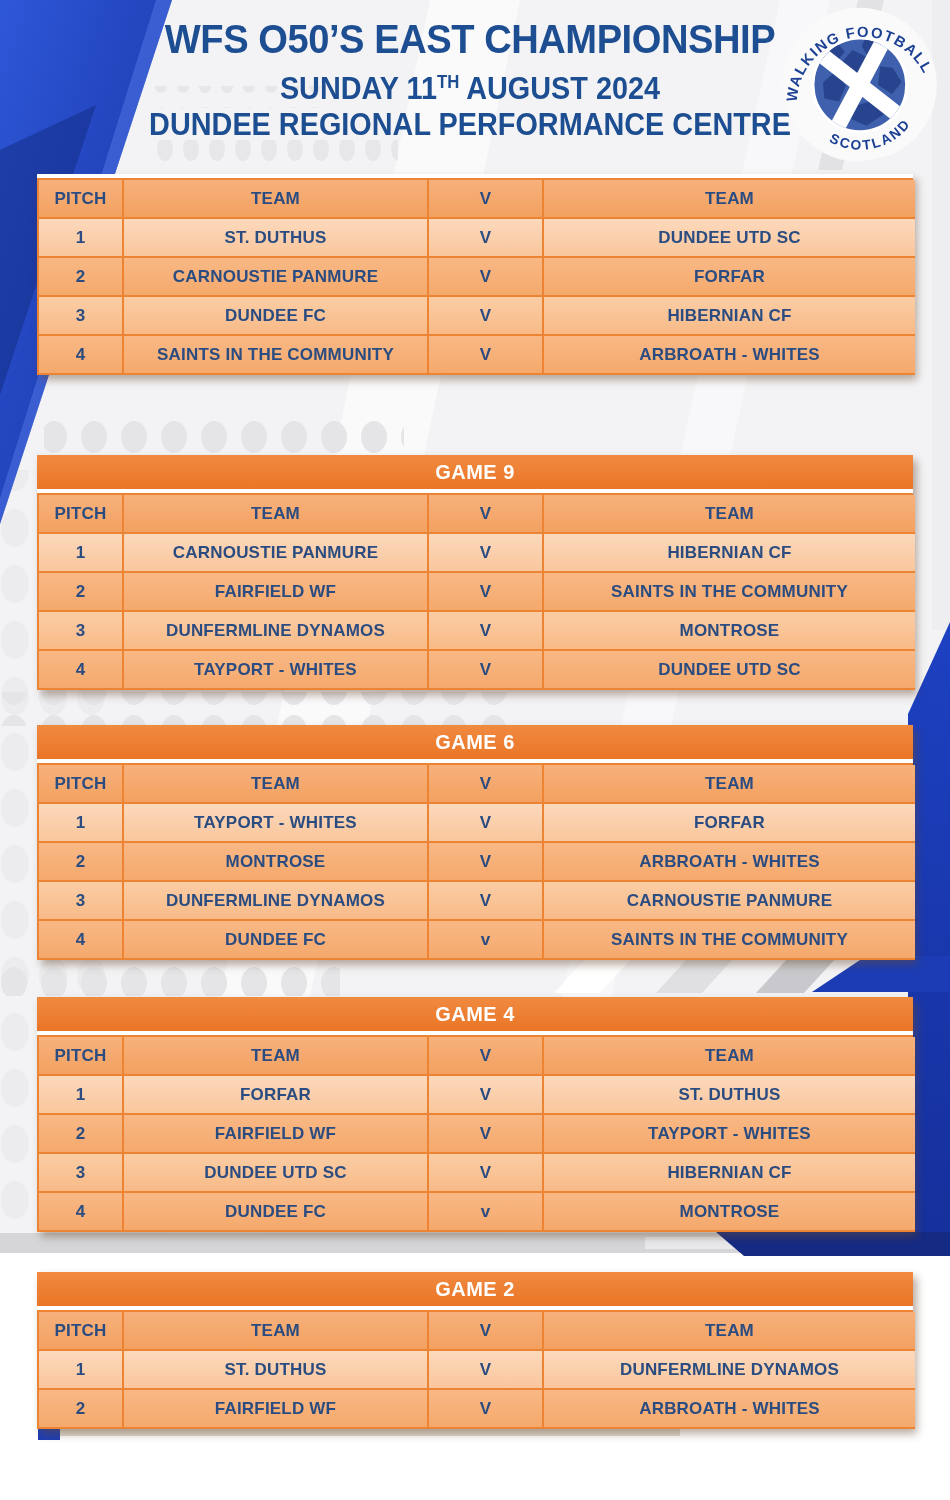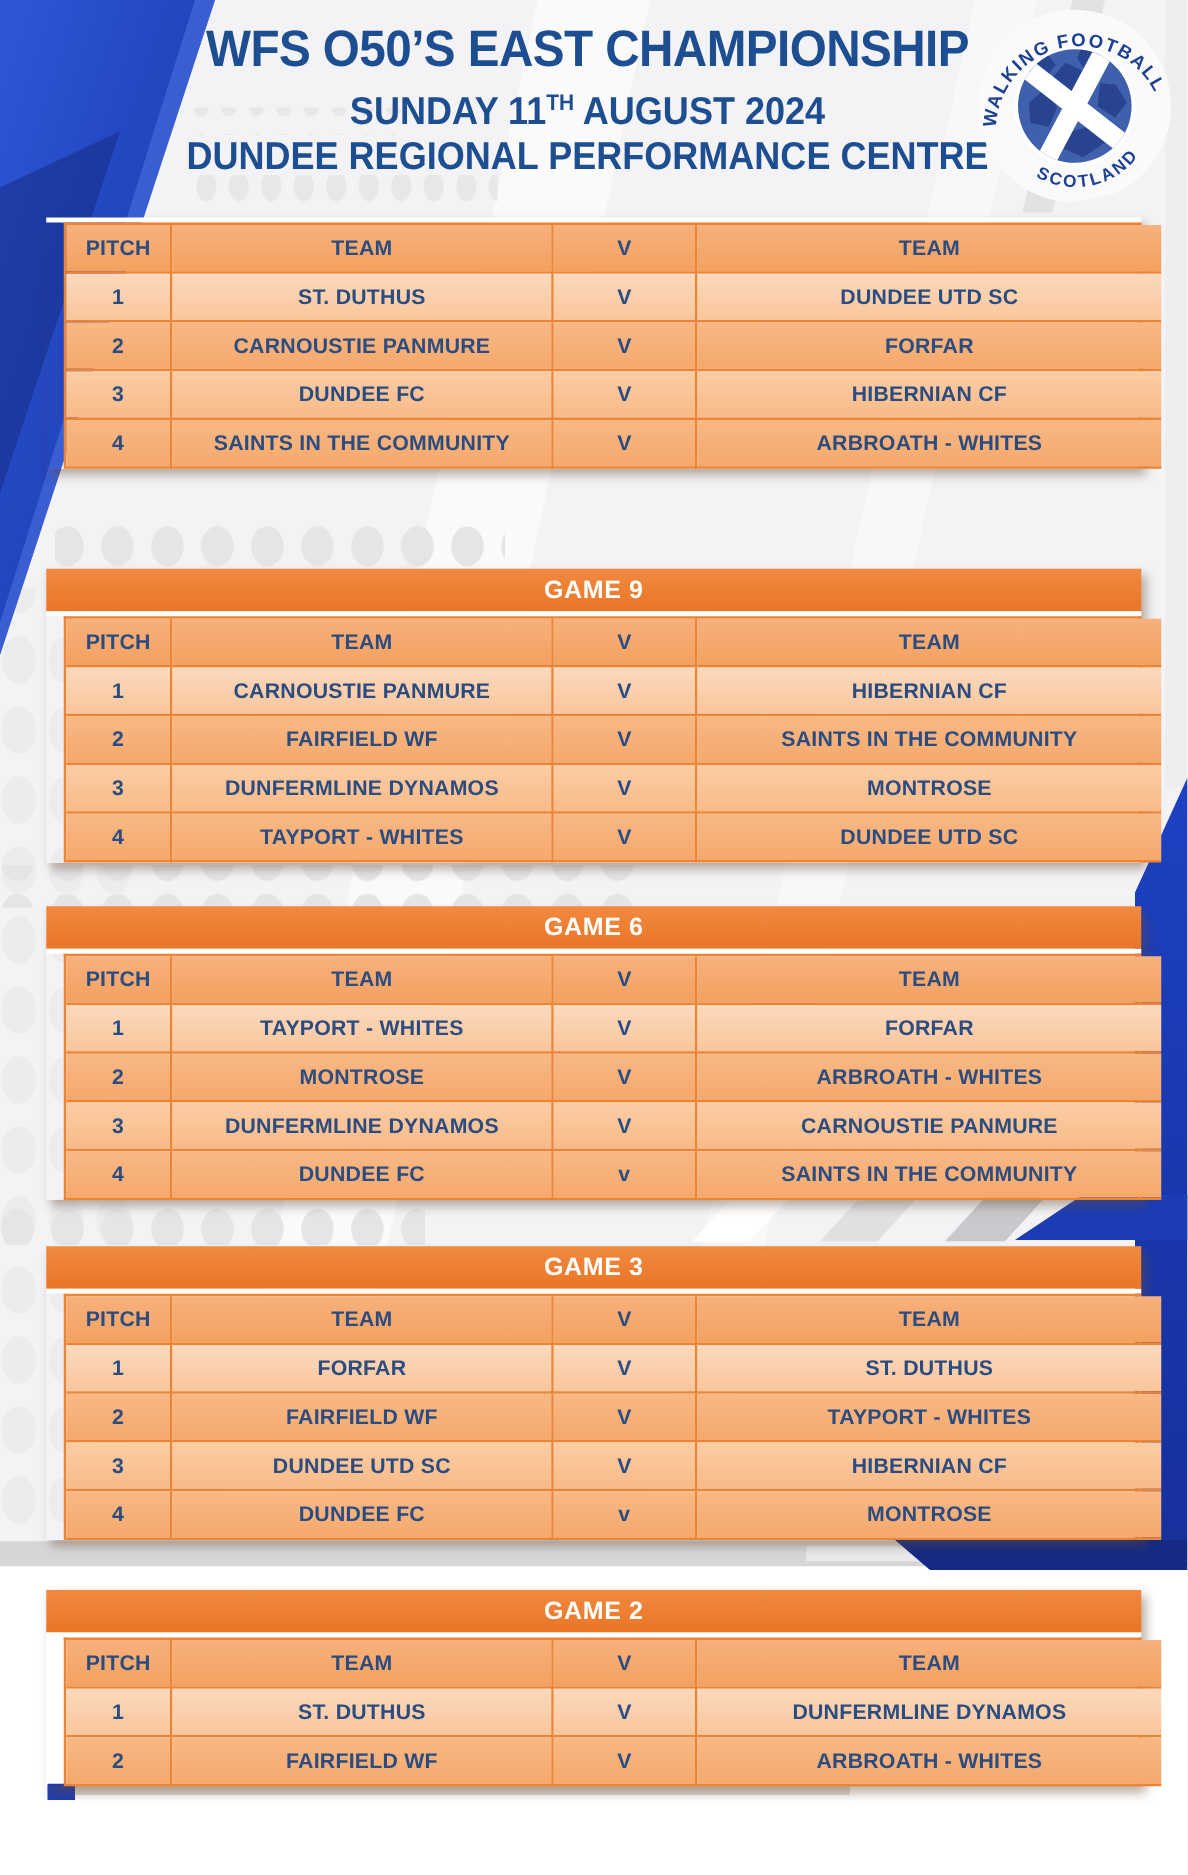--- a/index.html
+++ b/index.html
@@ -34,21 +34,21 @@
   .g1 { top: 174px; } .g2 { top: 455px; } .g3 { top: 725px; } .g4 { top: 997px; } .g5 { top: 1272px; }
 
   .g-title {
     height: 34px; background: linear-gradient(#f08a40,#ea7526);
     color: #ffffff; font-weight: bold; font-size: 20px; letter-spacing: .5px;
     display: flex; align-items: center; justify-content: center;
   }
   .g-gap { height: 4px; background: #ffffff; }
   .g-grid {
     display: grid; grid-template-columns: 85px 305px 115px 371px;
-    border: 2px solid #ed8434; border-bottom: none; margin-left: 14px;
+    border: 2px solid #ed8434; border-bottom: none;
   }
   .cell {
     height: 39px; display: flex; align-items: center; justify-content: center;
     color: #2b4c80; font-weight: bold; font-size: 17px; letter-spacing: .2px;
     border-right: 2px solid #ed8434; border-bottom: 2px solid #ed8434;
     transform: none;
   }
   .cell.c4 { border-right: none; }
   .hdr { background: linear-gradient(#f7b17c,#f3a160); }
   .r0  { background: linear-gradient(#fcd9bc,#f9c69c); }
@@ -226,21 +226,21 @@
         <div class="cell r2 c2">DUNFERMLINE DYNAMOS</div>
         <div class="cell r2 c3">V</div>
         <div class="cell r2 c4">CARNOUSTIE PANMURE</div>
         <div class="cell r3 c1">4</div>
         <div class="cell r3 c2">DUNDEE FC</div>
         <div class="cell r3 c3">v</div>
         <div class="cell r3 c4">SAINTS IN THE COMMUNITY</div>
       </div>
     </section>
     <section class="game-table g4">
-      <div class="g-title">GAME 3</div>
+      <div class="g-title">GAME 4</div>
       <div class="g-gap"></div>
       <div class="g-grid">
         <div class="cell hdr c1">PITCH</div>
         <div class="cell hdr c2">TEAM</div>
         <div class="cell hdr c3">V</div>
         <div class="cell hdr c4">TEAM</div>
         <div class="cell r0 c1">1</div>
         <div class="cell r0 c2">FORFAR</div>
         <div class="cell r0 c3">V</div>
         <div class="cell r0 c4">ST. DUTHUS</div>

